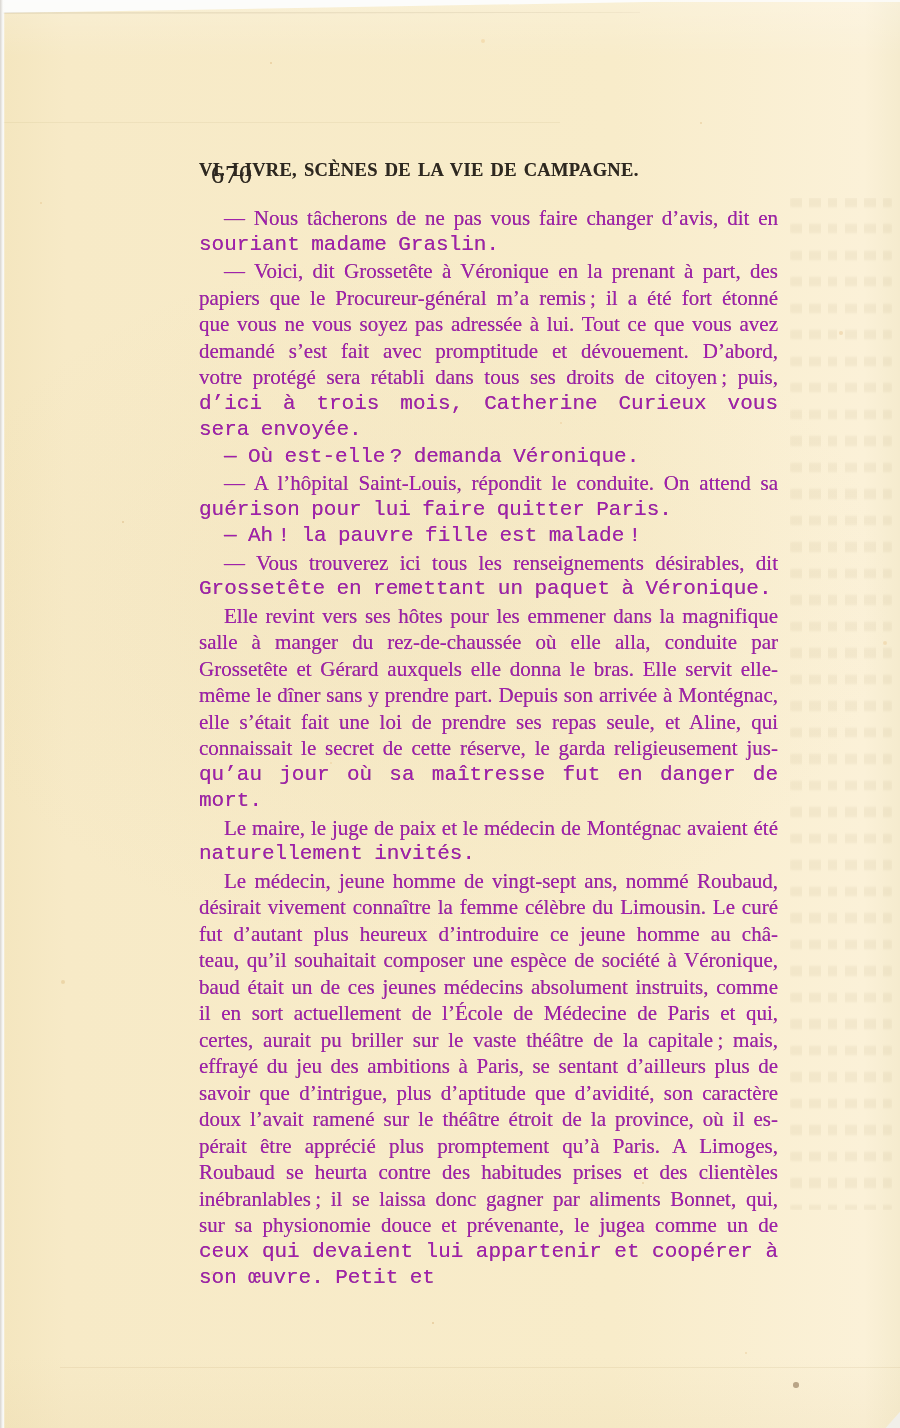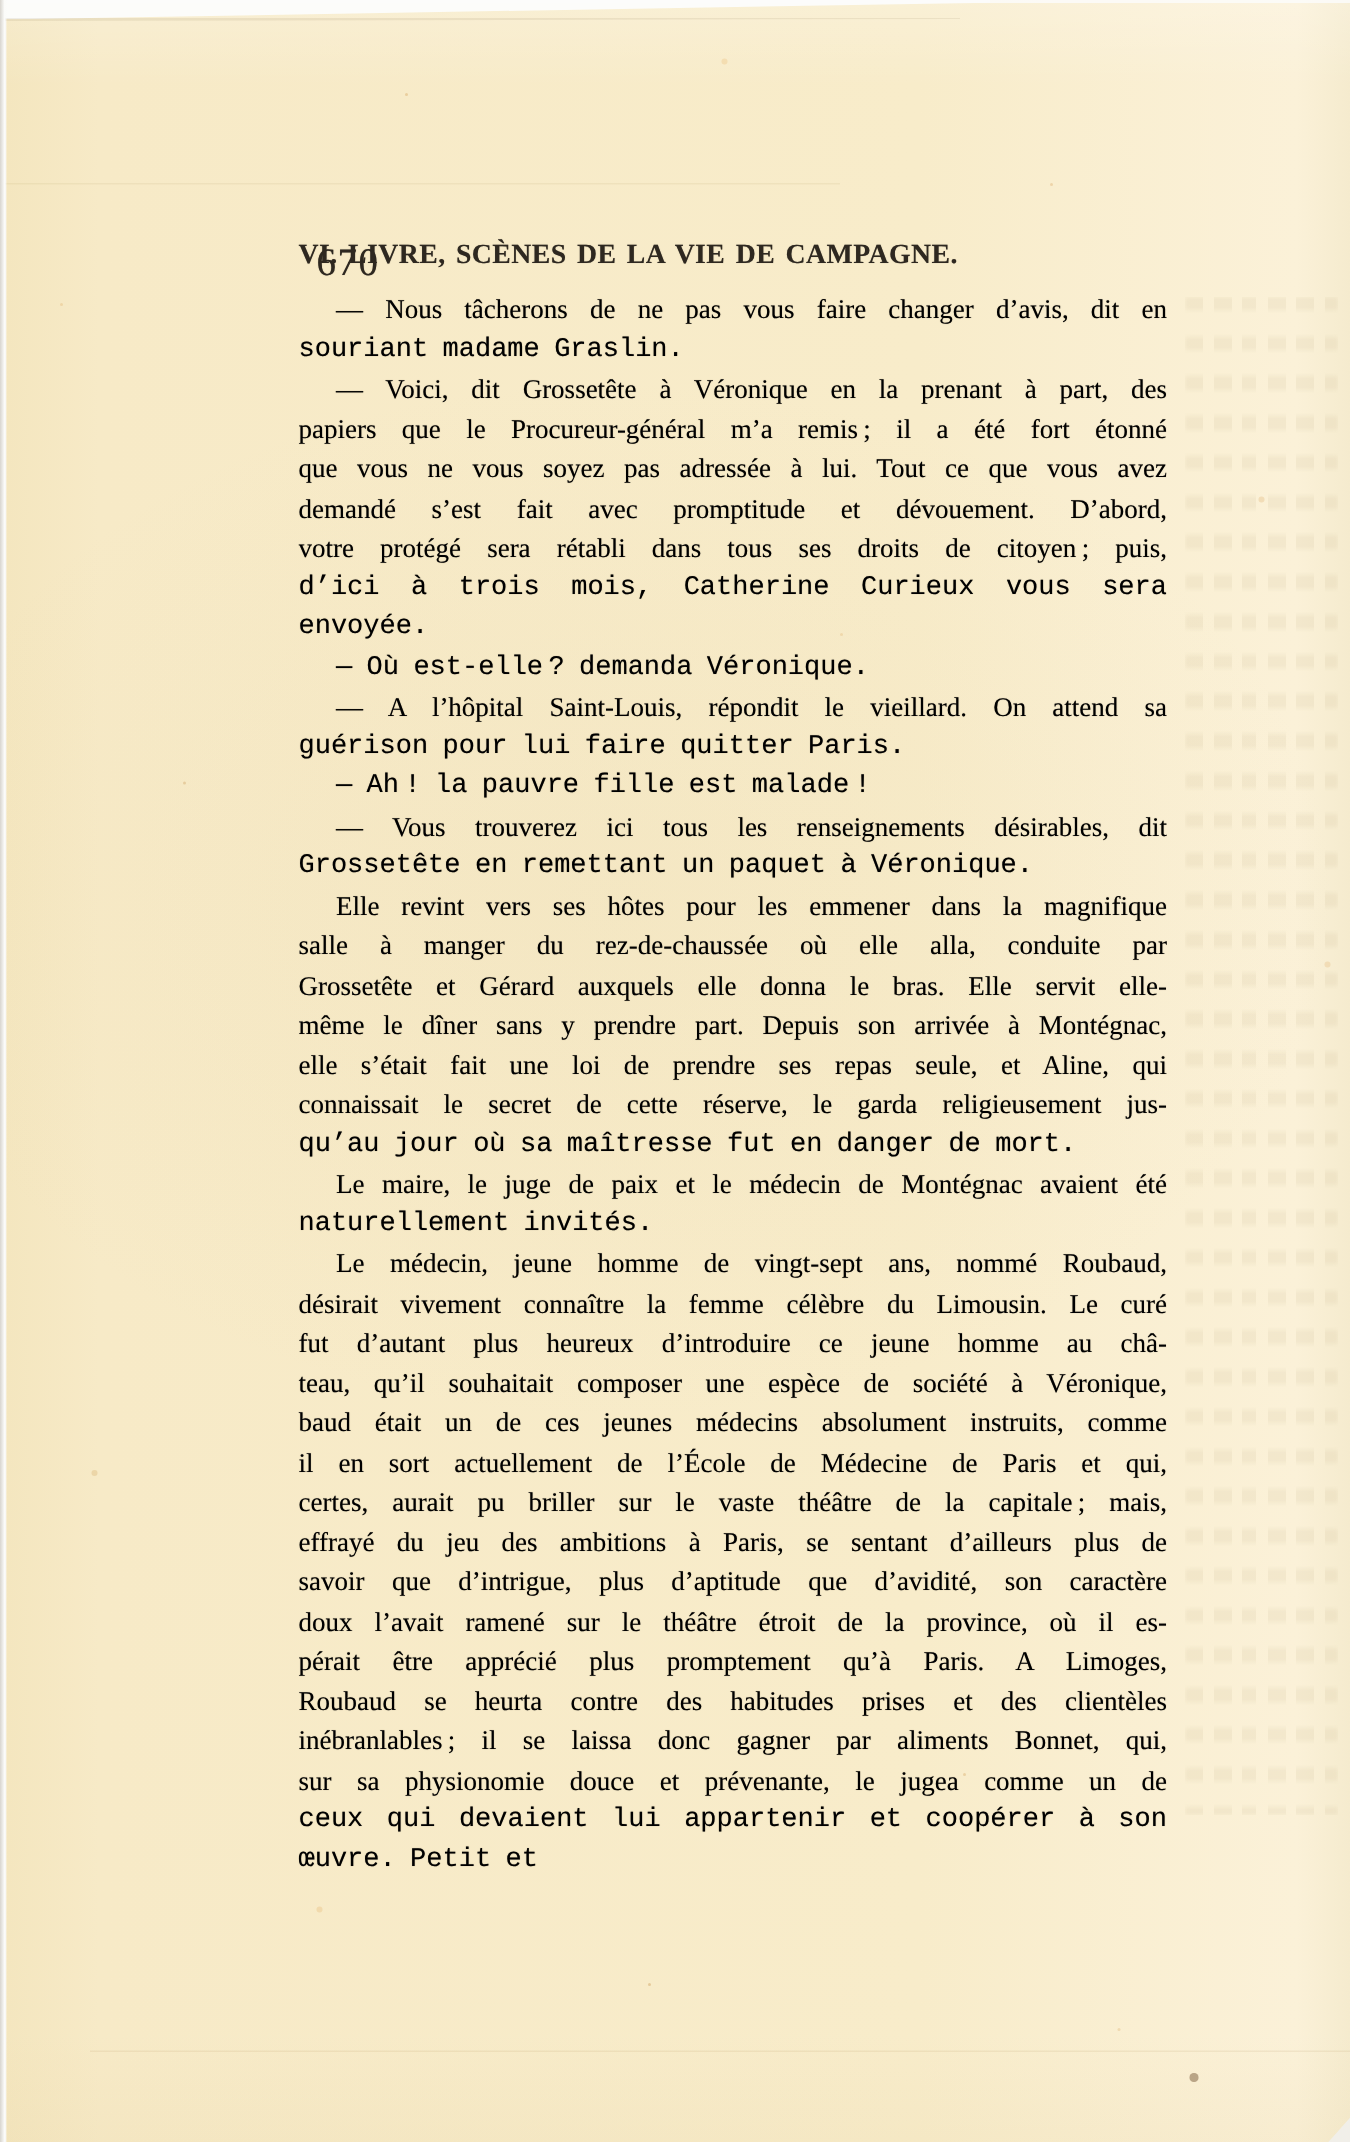--- a/index.html
+++ b/index.html
@@ -60,22 +60,22 @@
     filter:blur(1.3px);opacity:.45;
   }
   
   .header{position:absolute;left:199px;top:160px;width:579px;height:22px;color:#2e2820;}
   .pagenum{position:absolute;left:12px;top:0;font-size:26px;font-weight:400;letter-spacing:1px;
     text-shadow:0 0 .5px rgba(46,40,32,.5);}
   .rtitle{position:absolute;left:0;top:0;width:100%;text-align:left;font-size:18.5px;font-weight:700;
     letter-spacing:.3px;word-spacing:2px;white-space:nowrap;text-shadow:0 0 .5px rgba(46,40,32,.5);}
   
   .text{
-    position:absolute;left:199px;top:193px;width:579px;
-    color:#000000;font-size:18px;line-height:26.5px;word-spacing:-1.2px;
+    position:absolute;left:199px;top:205px;width:579px;
+    color:#a21caf;font-size:21px;line-height:26.5px;word-spacing:-1.2px;
     text-shadow:0 0 .55px rgba(40,34,26,.55);
   }
   .line{text-align:justify;text-align-last:justify;overflow:hidden;white-space:normal;}
   .line.last{text-align-last:left;font-family:Liberation Mono, monospace;}
   .line.first{text-indent:25px;}
 </style>
 </head>
 <body>
 
 <div class="scan">
@@ -107,21 +107,21 @@
         <div class="line">papiers que le Procureur-général m’a remis ; il a été fort étonné</div>
         <div class="line">que vous ne vous soyez pas adressée à lui. Tout ce que vous avez</div>
         <div class="line">demandé s’est fait avec promptitude et dévouement. D’abord,</div>
         <div class="line">votre protégé sera rétabli dans tous ses droits de citoyen ; puis,</div>
         <div class="line last">d’ici à trois mois, Catherine Curieux vous sera envoyée.</div>
       </div>
       <div>
         <div class="line first last">— Où est-elle ? demanda Véronique.</div>
       </div>
       <div>
-        <div class="line first">— A l’hôpital Saint-Louis, répondit le vieillard. On attend sa</div>
+        <div class="line first">— A l’hôpital Saint-Louis, répondit le conduite. On attend sa</div>
         <div class="line last">guérison pour lui faire quitter Paris.</div>
       </div>
       <div>
         <div class="line first last">— Ah ! la pauvre fille est malade !</div>
       </div>
       <div>
         <div class="line first">— Vous trouverez ici tous les renseignements désirables, dit</div>
         <div class="line last">Grossetête en remettant un paquet à Véronique.</div>
       </div>
       <div>

